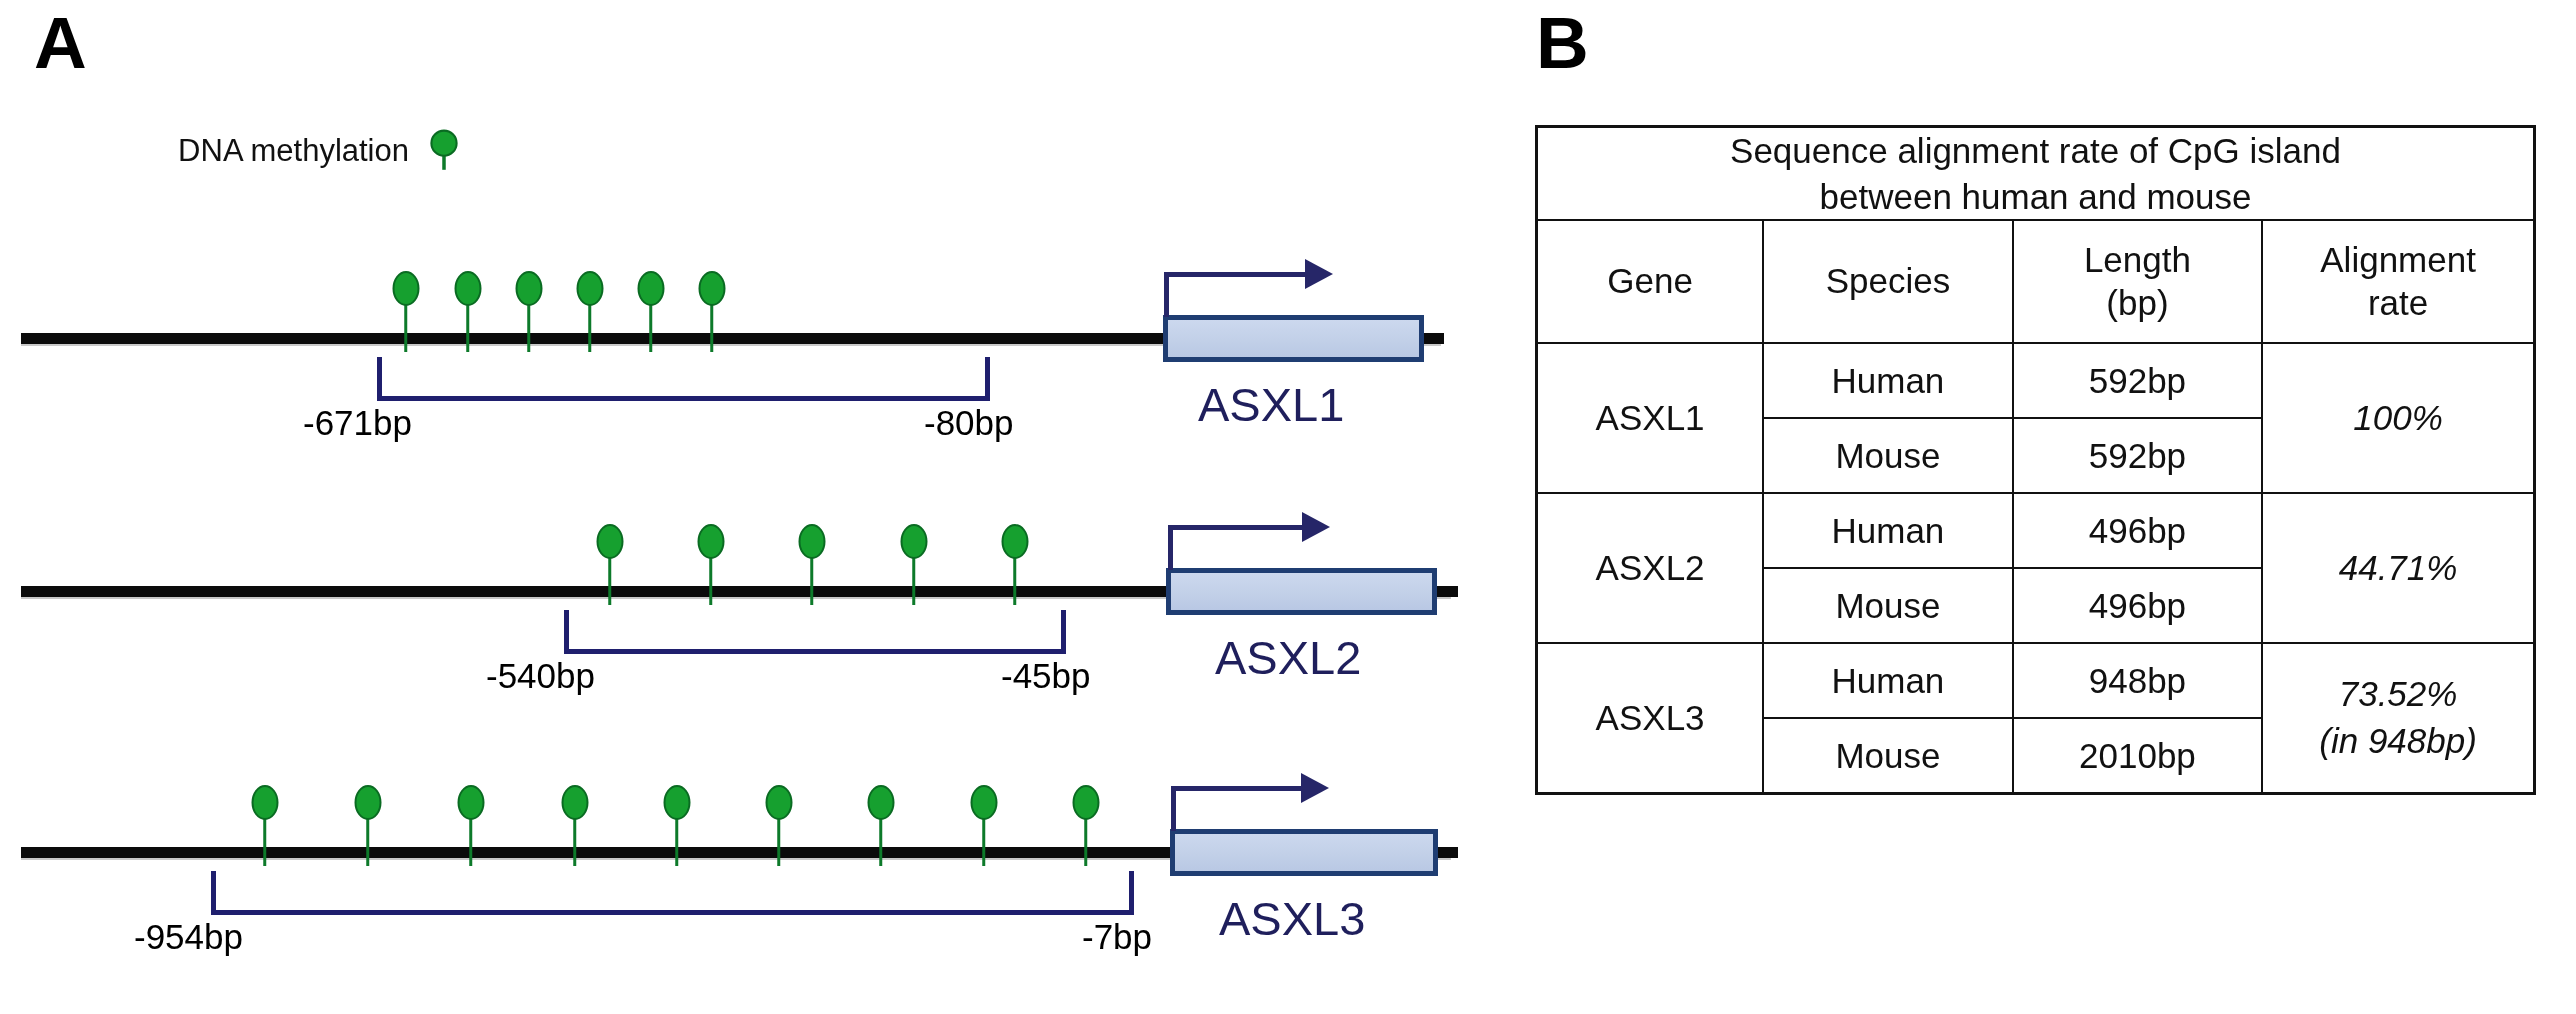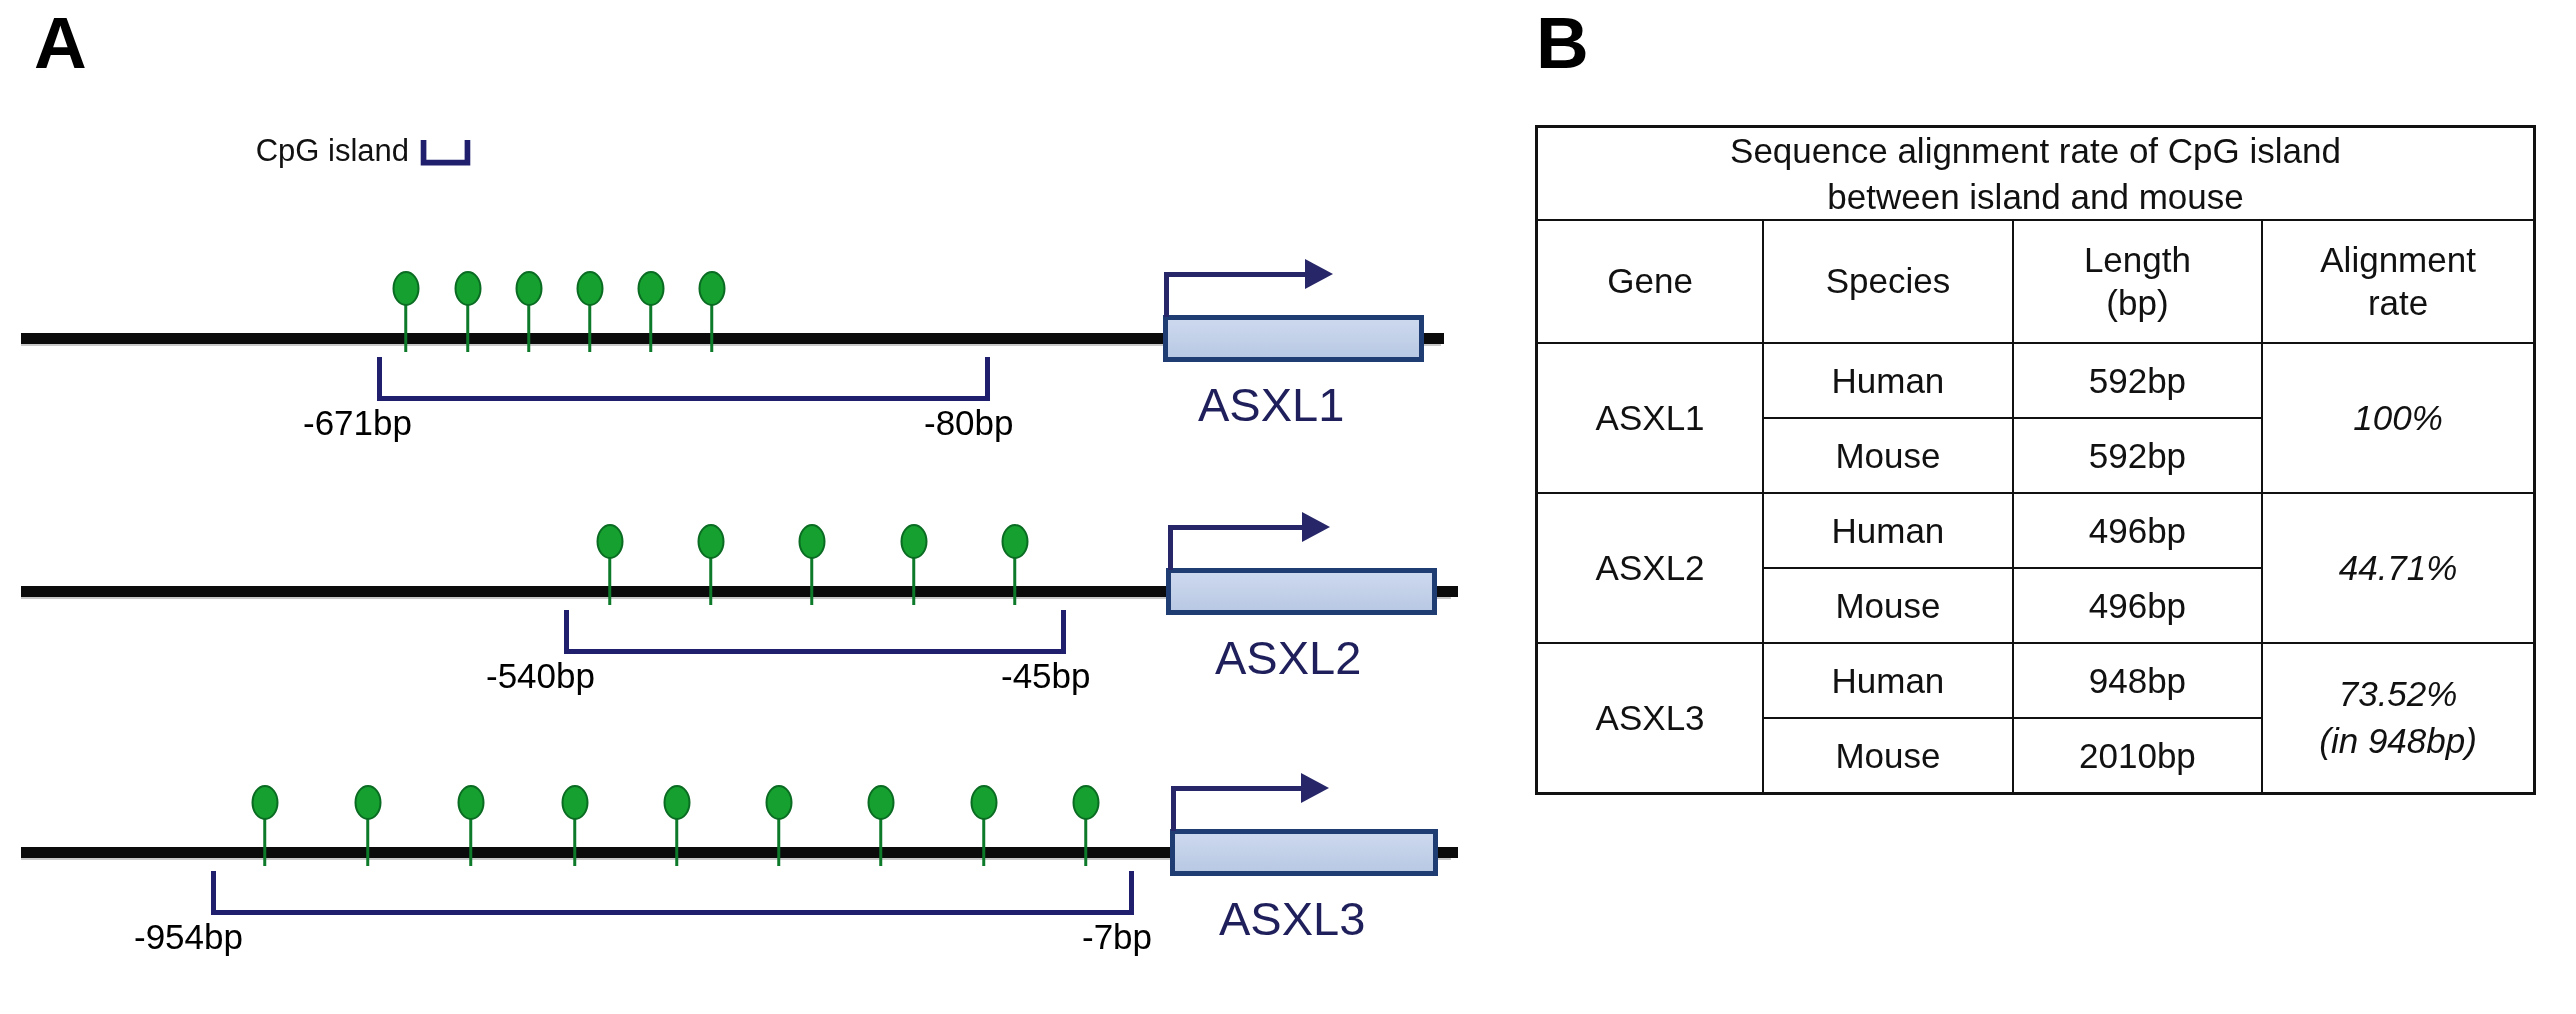--- a/index.html
+++ b/index.html
@@ -100,24 +100,25 @@
 </style>
 </head>
 <body>
 
 <div id="root">
 
   <div class="panel-letter" id="letter-a">A</div>
 
   <div id="legend">
     <div class="legend-row">
-      <span class="legend-text">CpG island</span>
-      <span class="legend-bracket">
-        <svg width="51" height="30" viewBox="0 0 72 42">
-          <path d="M5,4 L5,36 L67,36 L67,4" fill="none" stroke="#1f1f6e" stroke-width="8"></path>
+      <span class="legend-text">DNA methylation</span>
+      <span class="legend-lolli">
+        <svg width="42" height="47" viewBox="0 0 60 66">
+          <line x1="30" y1="30" x2="30" y2="62" stroke="#0d7a2a" stroke-width="5"></line>
+          <circle cx="30" cy="24" r="18" fill="#16a02f" stroke="#0a6b22" stroke-width="3"></circle>
         </svg>
       </span>
     </div>
   </div>
 
   <div class="track" id="track1">
 
     <div class="dna-line" style="left:21px;width:1420px;top:79px;"></div>
 
     <div class="lolli" style="left:390px;top:17px;">
@@ -267,21 +268,21 @@
   </div>
 
   <div class="panel-letter" id="letter-b">B</div>
 
   <div id="tbl-wrap">
     <table class="data">
       <tbody>
         <tr>
           <td class="title-cell" colspan="4">
             <span>Sequence alignment rate of CpG island</span><br>
-            <span>between island and mouse</span>
+            <span>between human and mouse</span>
           </td>
         </tr>
         <tr>
           <td class="hdr" style="width:211px;">Gene</td>
           <td class="hdr" style="width:233px;">Species</td>
           <td class="hdr" style="width:233px;margin-left:20px;">
             <span>Length</span><br>
             <span>(bp)</span>
           </td>
           <td class="hdr" style="width:254px;">

